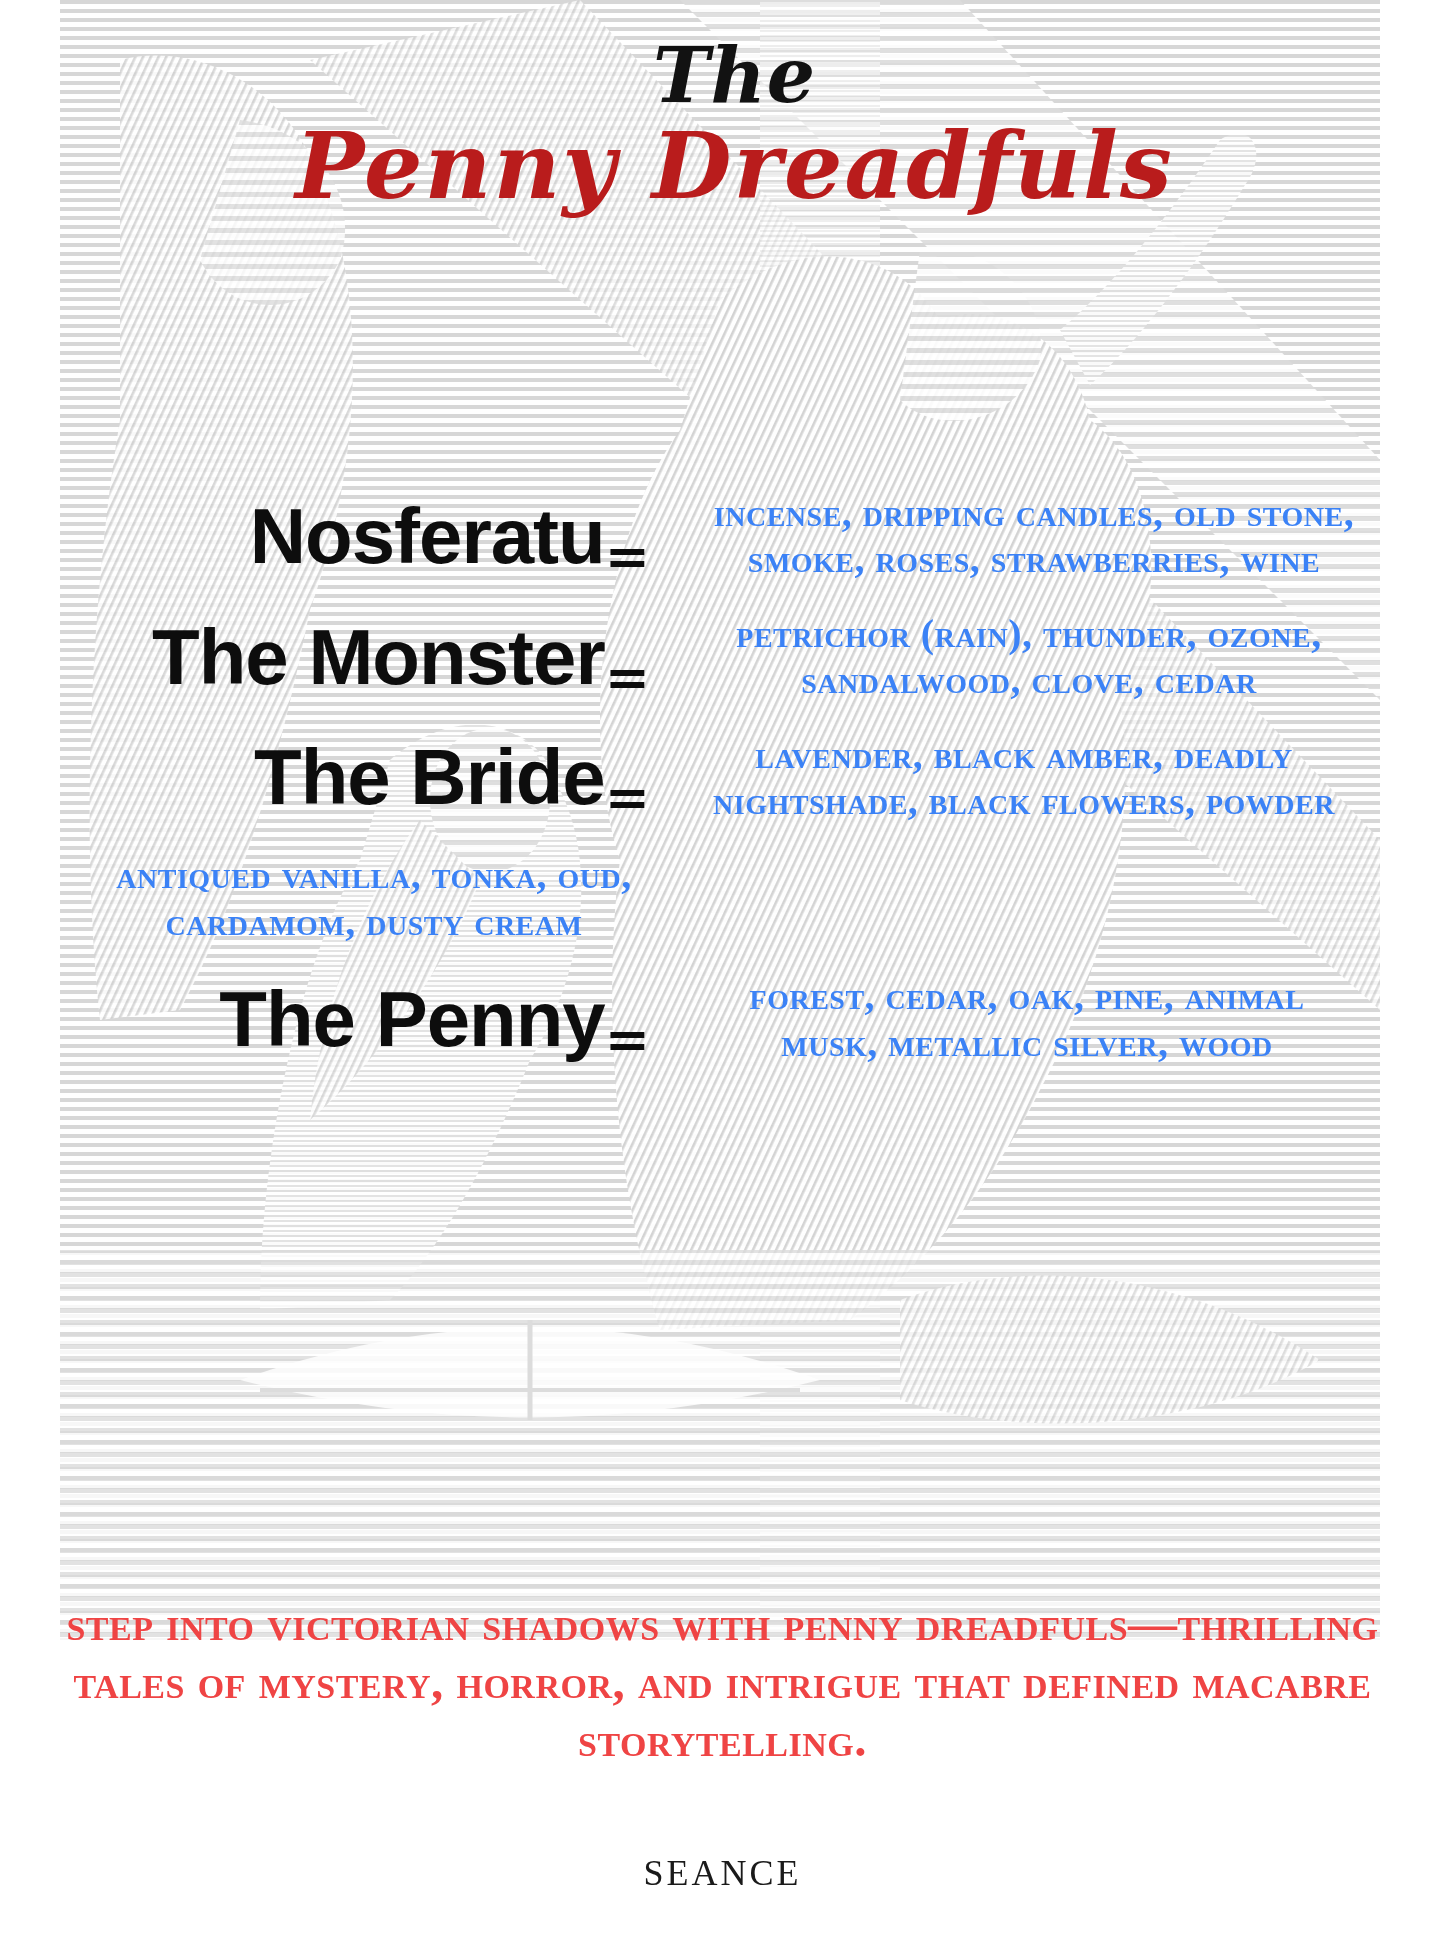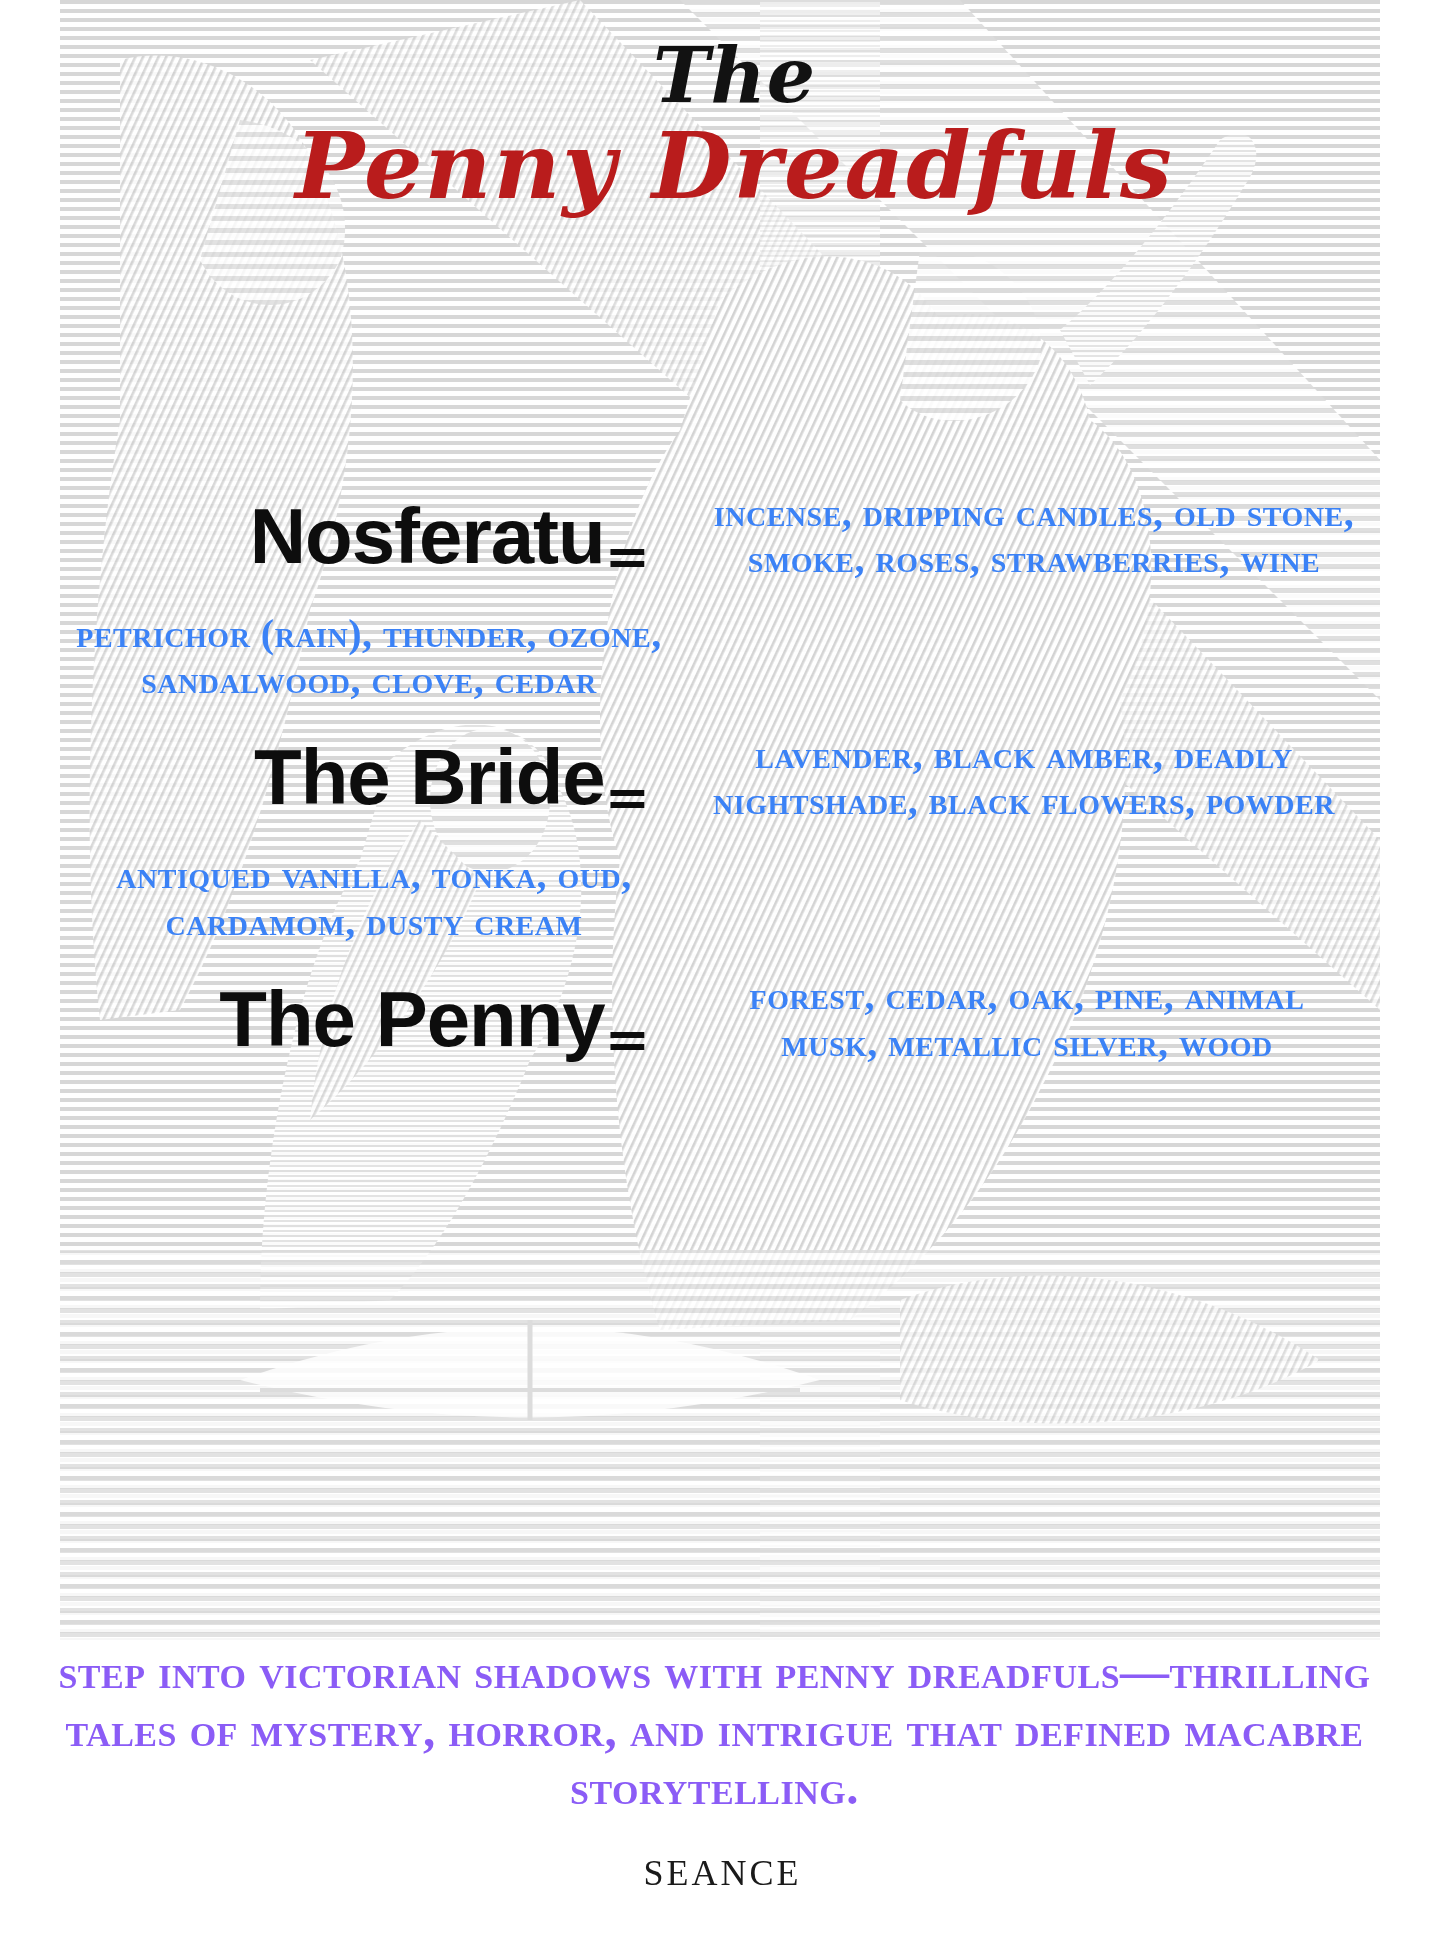--- a/index.html
+++ b/index.html
@@ -116,34 +116,33 @@
   
   .r1 .notes { max-width: 720px; }
   .r2 .notes { max-width: 710px; }
   .r3 .notes { max-width: 700px; }
   .r4 .notes { max-width: 660px; margin-left: 30px; }
   .r5 .notes { max-width: 650px; margin-left: 28px; }
 
   
   #blurb {
     position: absolute;
-    left: 42px;
+    left: 50px;
     top: 1595px;
     width: 1345px;
     text-align: center;
     z-index: 5;
     font-family: "Liberation Serif", serif;
     font-weight: 700;
     font-variant: small-caps;
     text-transform: lowercase;
     font-size: 49px;
     line-height: 1.18;
-    color: #8b5cf6;
+    color: #ef4444;
     letter-spacing: 0.5px;
-    margin-top: 48px;
   }
   #brand {
     position: absolute;
     left: 0;
     top: 1838px;
     width: 1445px;
     text-align: center;
     z-index: 5;
     font-family: "Liberation Serif", serif;
     font-variant: small-caps;
@@ -226,20 +225,23 @@
     <div class="row r1">
       <div class="name-cell">
         <span class="name">Nosferatu</span><span class="eq">=</span>
       </div>
       <div class="notes-cell">
         <div class="notes">Incense, dripping candles, old stone, smoke, roses, strawberries, wine</div>
       </div>
     </div>
 
     <div class="row r2">
+      <div class="name-cell">
+        <span class="name">The Monster</span><span class="eq">=</span>
+      </div>
       <div class="notes-cell">
         <div class="notes">Petrichor (rain), thunder, ozone, sandalwood, clove, cedar</div>
       </div>
     </div>
 
     <div class="row r3">
       <div class="name-cell">
         <span class="name">The Bride</span><span class="eq">=</span>
       </div>
       <div class="notes-cell">

